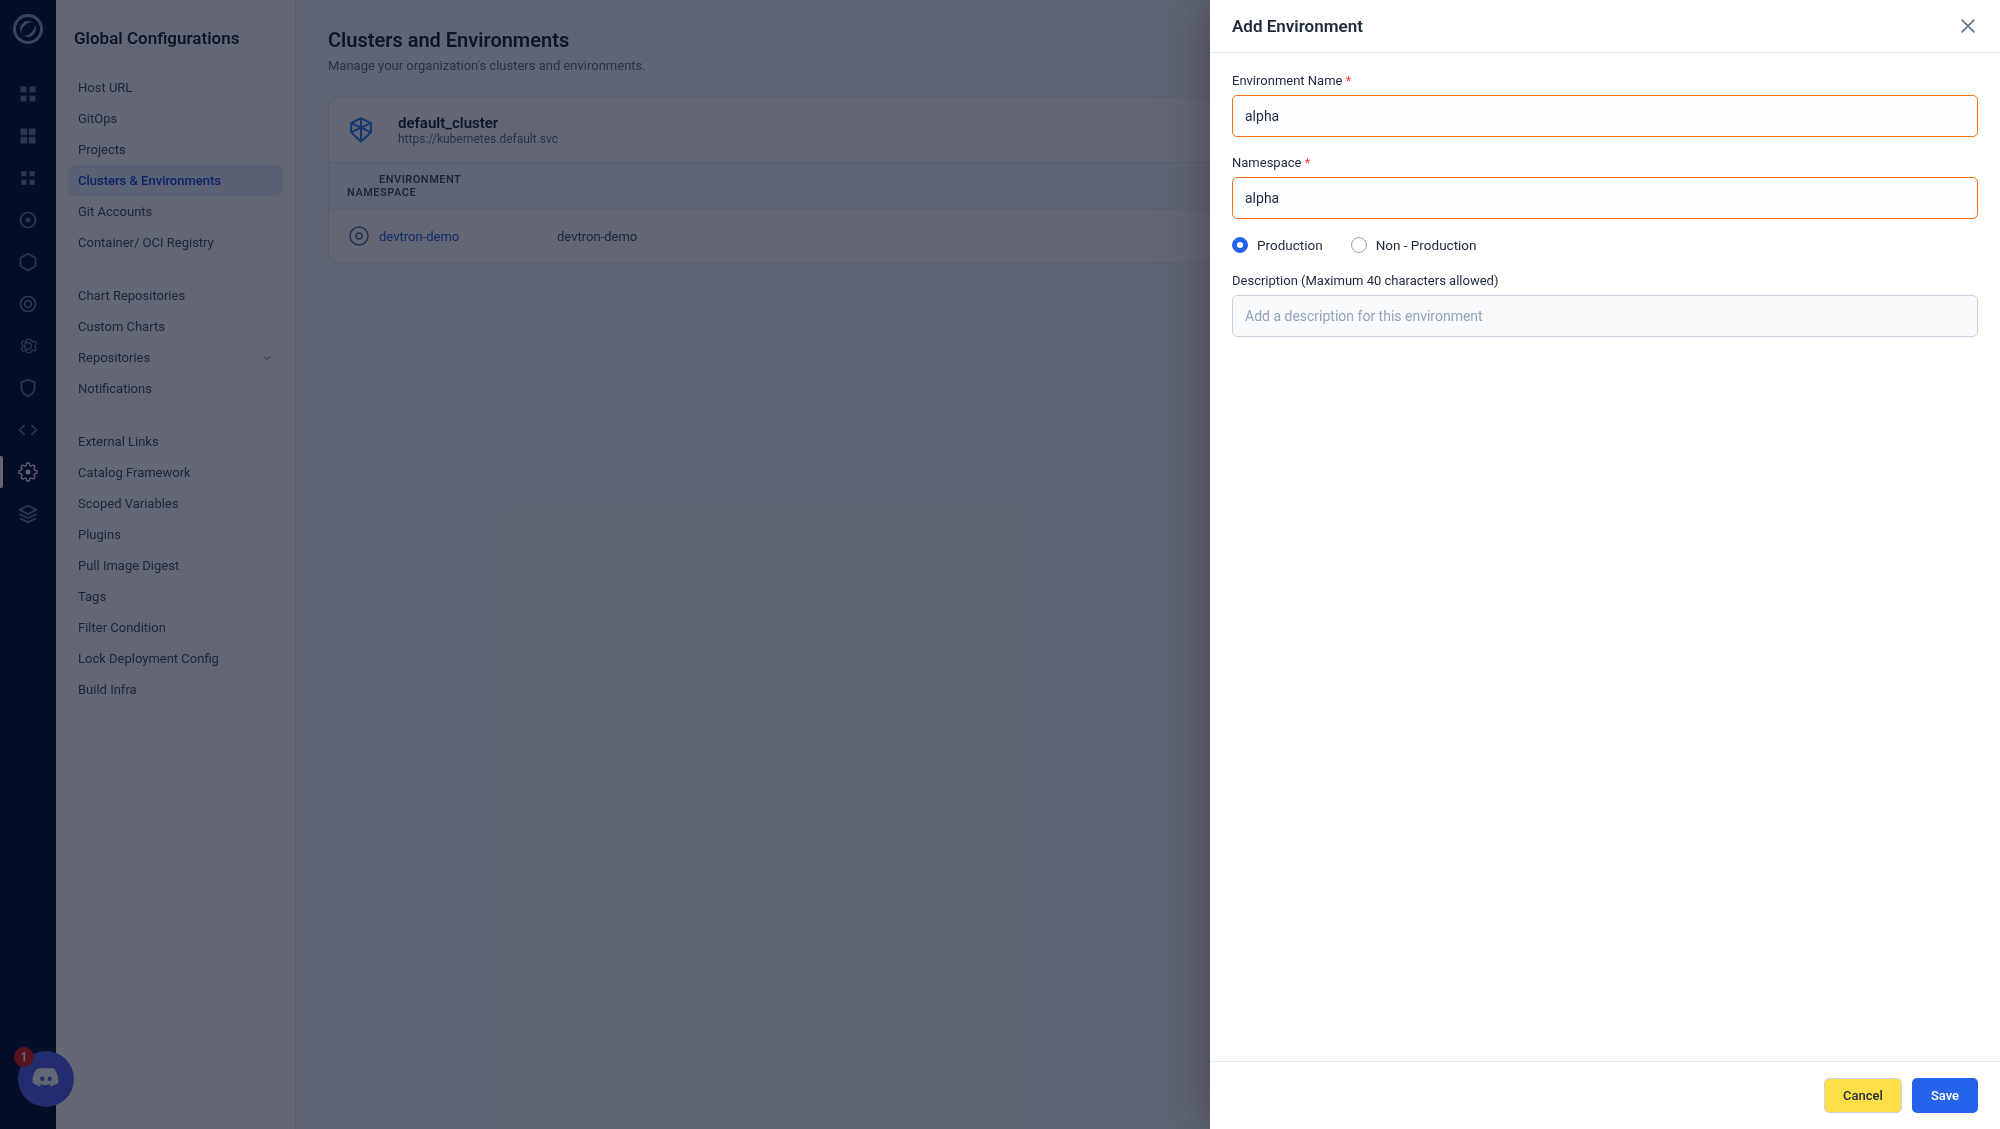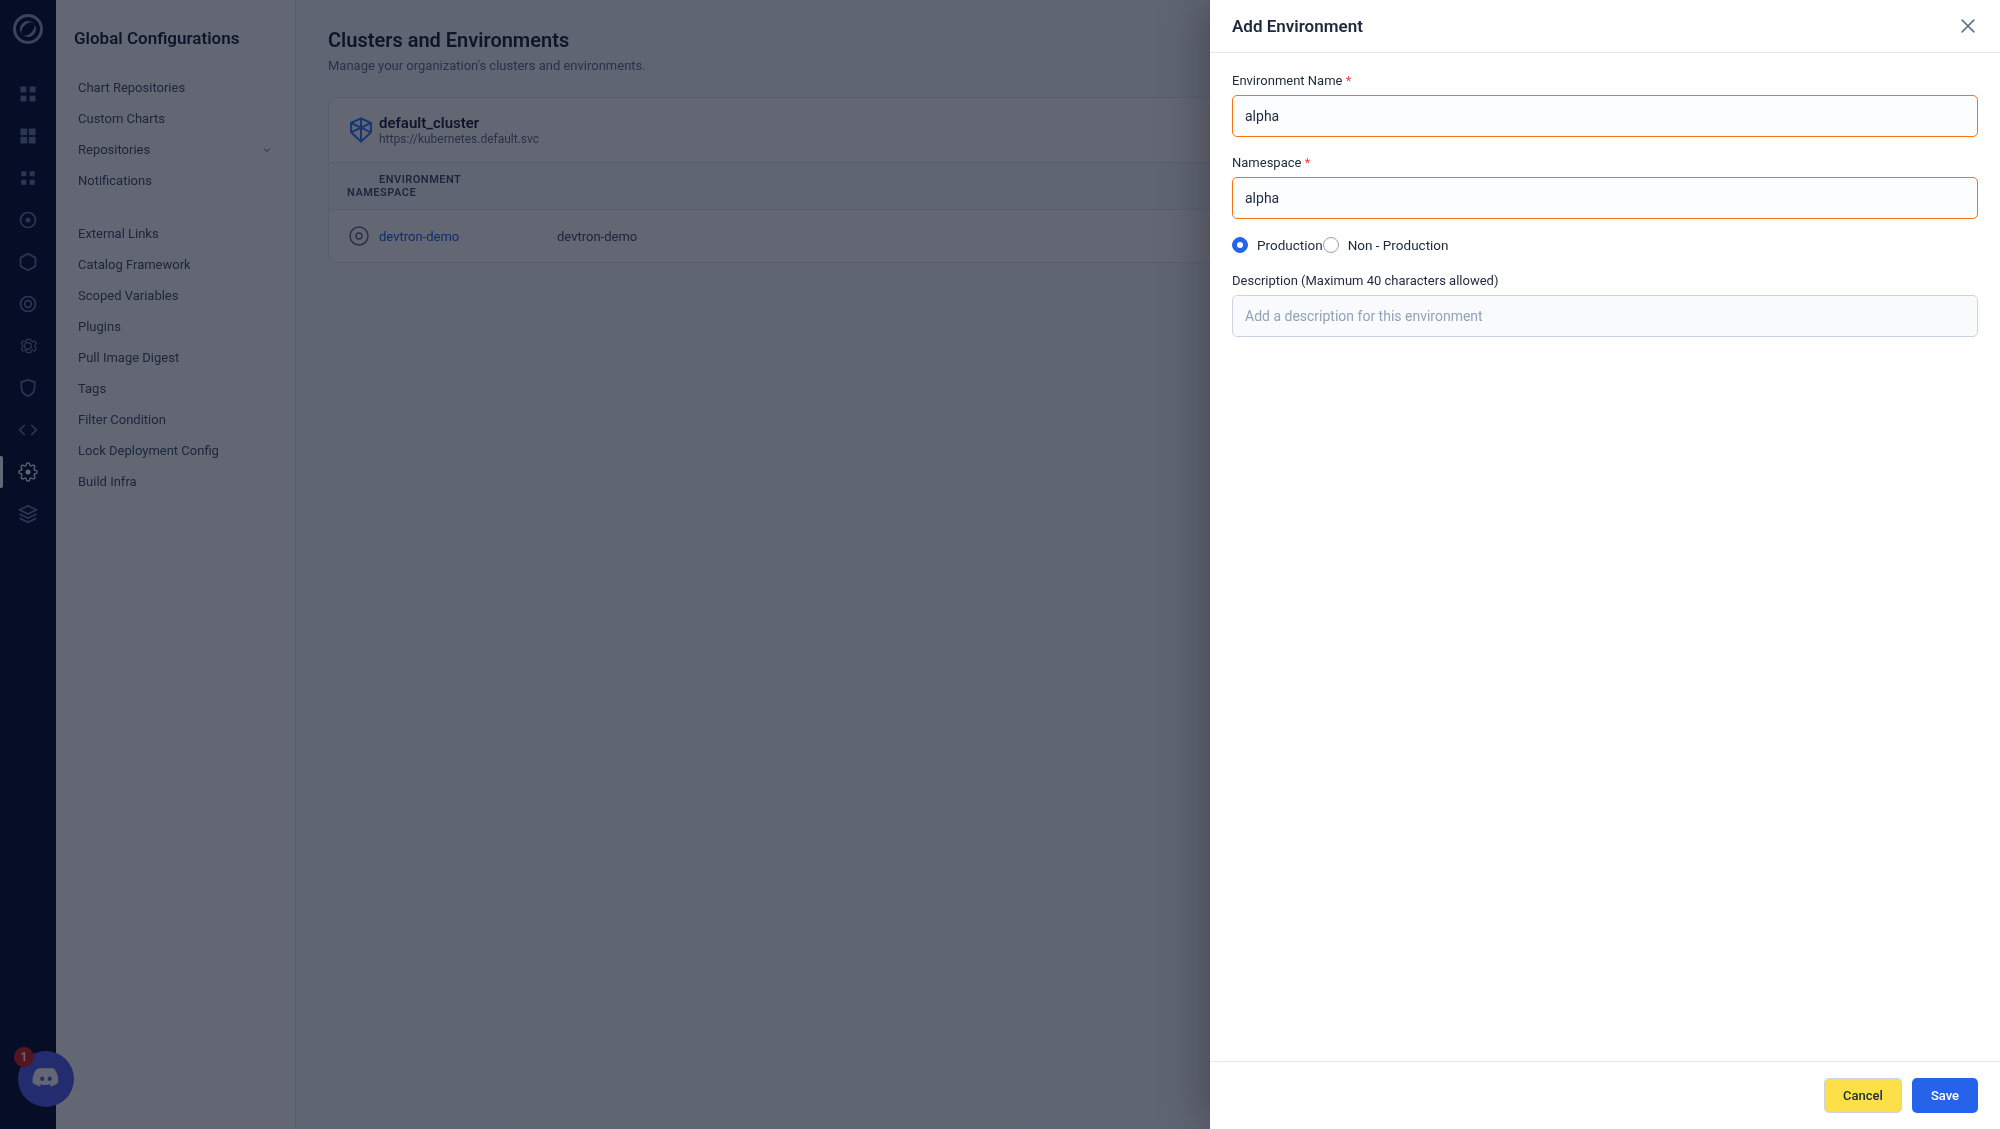--- a/index.html
+++ b/index.html
@@ -150,21 +150,21 @@
     }
     .cluster-card {
       background: #fff;
       border: 1px solid #e2e8f0;
       border-radius: 8px;
       overflow: hidden;
     }
     .cluster-header {
       display: flex;
       align-items: center;
-      gap: 4px;
+      gap: 23px;
       padding: 16px 18px;
       border-bottom: 1px solid #e2e8f0;
     }
     .cluster-icon {
       width: 28px; height: 28px;
       color: #3b82f6;
       flex-shrink: 0;
     }
     .cluster-name { font-weight: 600; font-size: 15px; }
     .cluster-url { font-size: 12px; color: #64748b; }
@@ -252,20 +252,21 @@
       font-family: inherit;
     }
     .text-input.plain {
       border-color: #cbd5e1;
       background: #f8fafc;
     }
     .text-input::placeholder { color: #94a3b8; }
 
     .radio-row {
       display: flex;
+      gap: 28px;
       margin-bottom: 20px;
     }
     .radio-opt {
       display: flex;
       align-items: center;
       gap: 9px;
       cursor: pointer;
       font-size: 13.5px;
     }
     .radio-circle {
@@ -387,20 +388,40 @@
       <div class="discord-badge">1</div>
       <svg viewBox="0 0 24 24">
           <path d="M20 4.5A18 18 0 0015.9 3l-.3.6a14 14 0 00-7.2 0L8.1 3A18 18 0 004 4.5C1.5 8.1 1 11.6 1.2 15c2 1.5 4 2.4 6 3l.8-1.3c-.5-.2-1-.4-1.4-.7l.3-.2c3 1.4 6.2 1.4 9.2 0l.3.2c-.5.3-1 .5-1.4.7l.8 1.3c2-.6 4-1.5 6-3 .3-4-.5-7.5-2.8-10.5zM9 13.5c-.9 0-1.6-.8-1.6-1.8S8.1 10 9 10s1.6.8 1.6 1.8-.7 1.7-1.6 1.7zm6 0c-.9 0-1.6-.8-1.6-1.8s.7-1.8 1.6-1.8 1.6.8 1.6 1.8-.7 1.8-1.6 1.8z"></path>
         </svg>
     </div>
   </nav>
 
   <aside class="sidebar">
     <div class="sidebar-title">Global Configurations</div>
     <div id="sidebar-groups">
+        <div class="sidebar-group">
+          <div class="sidebar-item">
+            <span>Host URL</span>
+          </div>
+          <div class="sidebar-item">
+            <span>GitOps</span>
+          </div>
+          <div class="sidebar-item">
+            <span>Projects</span>
+          </div>
+          <div class="sidebar-item active">
+            <span>Clusters &amp; Environments</span>
+          </div>
+          <div class="sidebar-item">
+            <span>Git Accounts</span>
+          </div>
+          <div class="sidebar-item">
+            <span>Container/ OCI Registry</span>
+          </div>
+        </div>
         <div class="sidebar-group">
           <div class="sidebar-item">
             <span>Chart Repositories</span>
           </div>
           <div class="sidebar-item">
             <span>Custom Charts</span>
           </div>
           <div class="sidebar-item">
             <span>Repositories</span>
             <svg viewBox="0 0 24 24" class="chevron">

